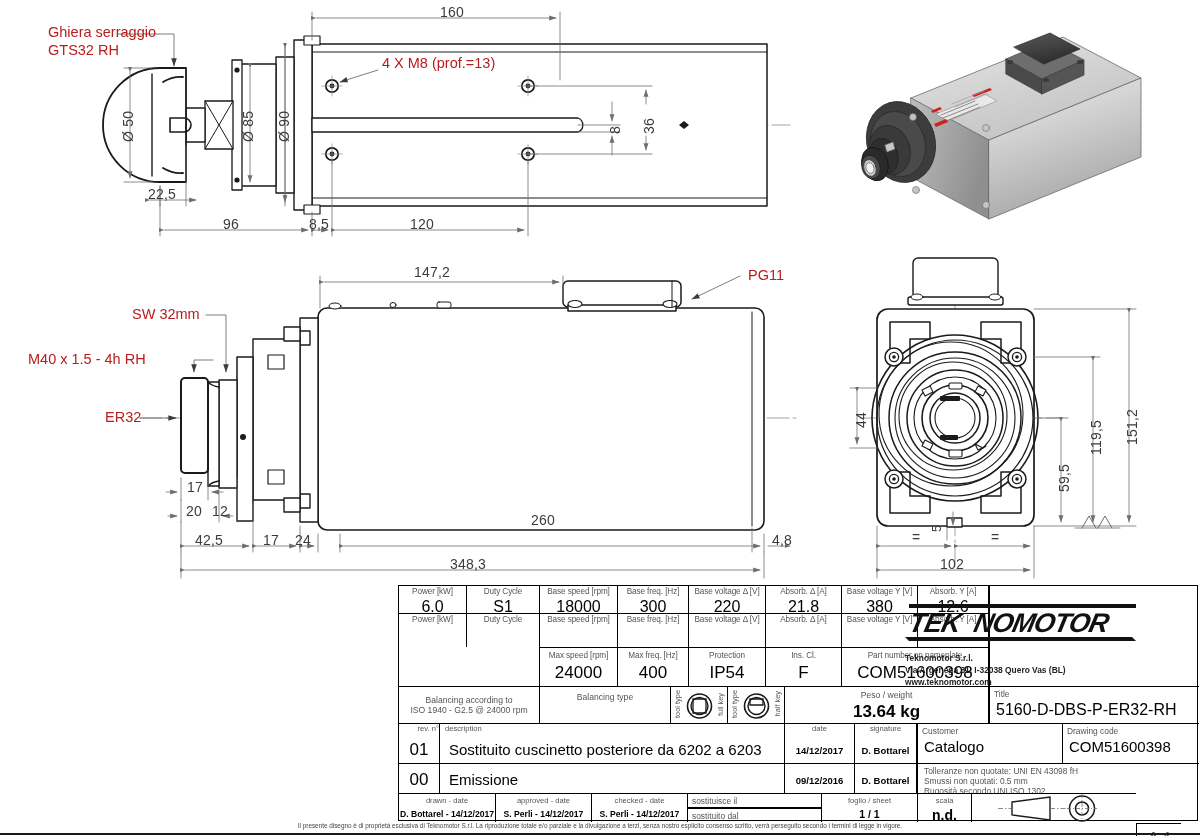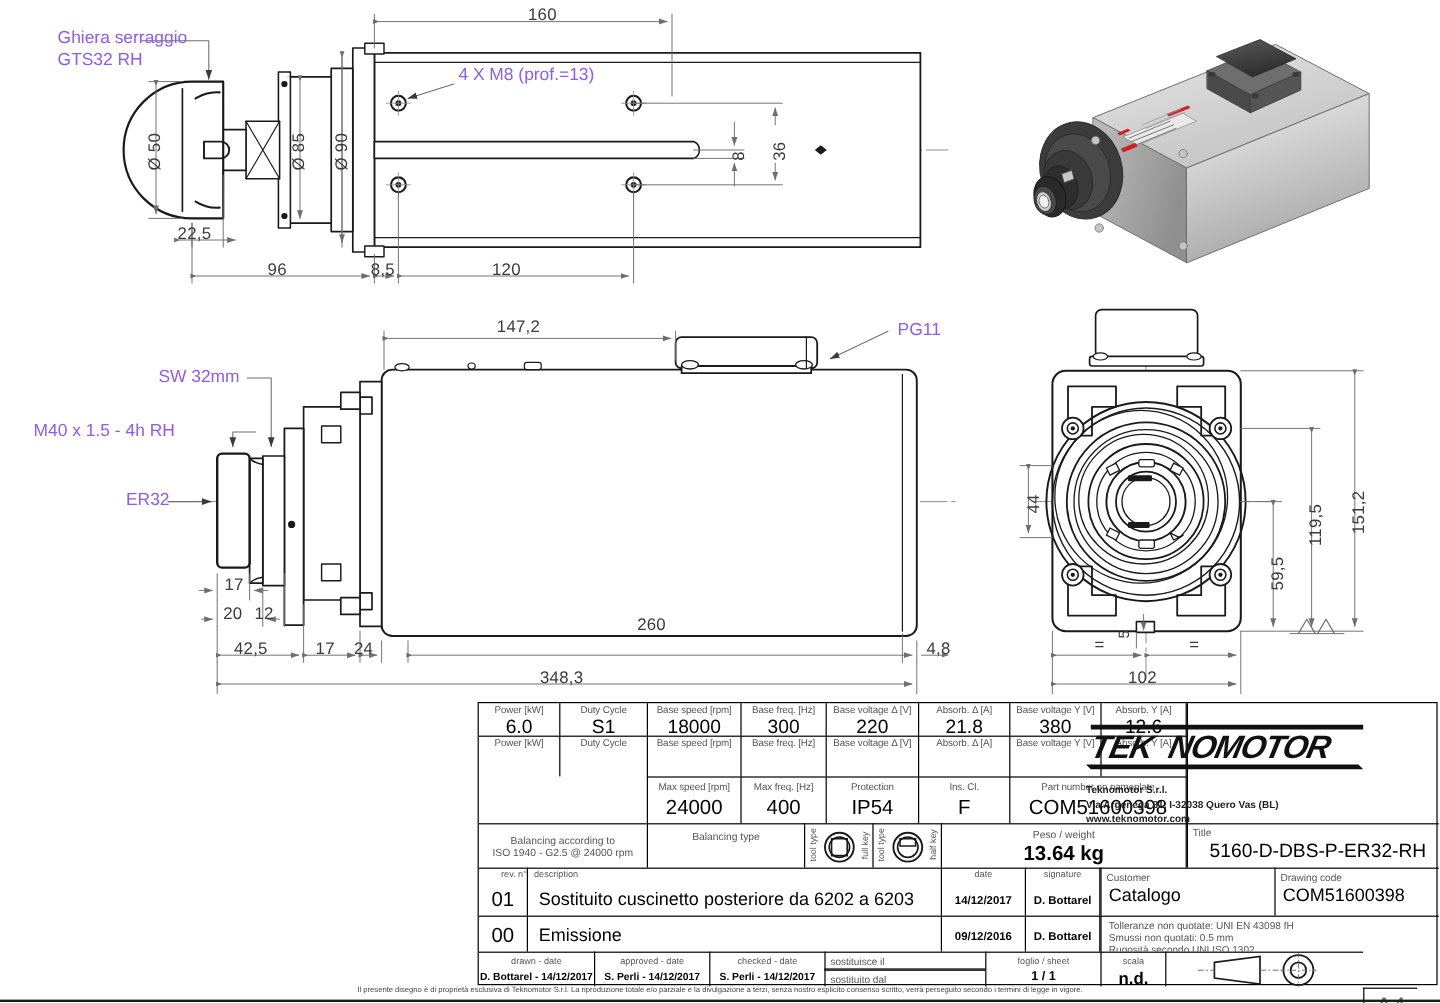--- a/index.html
+++ b/index.html
@@ -5,21 +5,21 @@
   html,body{margin:0;padding:0;background:#fff;}
   body{width:1200px;height:836px;position:relative;overflow:hidden;
        font-family:"Liberation Sans",sans-serif;color:#000;}
   #sheet{position:absolute;inset:0;width:1200px;height:836px;}
 
   
   .dim{position:absolute;font-size:14px;color:#3b3b3b;white-space:nowrap;
        font-family:"Liberation Sans",sans-serif;letter-spacing:.2px;}
   .dim.sm{font-size:12.5px;}
   .dim.vert{transform-origin:0 0;}
-  .note{position:absolute;font-size:14.5px;color:#8b5cf6;white-space:nowrap;line-height:1.25;}
+  .note{position:absolute;font-size:14.5px;color:#b91c1c;white-space:nowrap;line-height:1.25;}
 
   
   #tb{position:absolute;left:398px;top:585px;width:800px;height:236px;
       border:1.6px solid #000;box-sizing:border-box;background:#fff;}
   .cell{position:absolute;box-sizing:border-box;overflow:hidden;}
   .bl{border-left:1.1px solid #000;}
   .bt{border-top:1.1px solid #000;}
   .bb{border-bottom:1.1px solid #000;}
   .br{border-right:1.1px solid #000;}
   .hdr{font-size:8.2px;color:#555;text-align:center;line-height:1.15;
@@ -618,21 +618,21 @@
       <path d="M22 12 L35 12 L35 18 L22 18 Z" fill="none" stroke="#1a1a1a" stroke-width="1.3"></path>
     </svg>
   </div>
   <div class="cell bt bl br" style="left:385px;top:100px;width:205px;height:37px;">
     <div class="hdr2" style="padding-top:3px;">Peso / weight</div>
     <div class="val lg valb" style="margin-top:3px;">13.64 kg</div>
   </div>
 
   <div class="cell bt bl" style="left:590px;top:100px;width:210px;height:37px;">
     <div class="lbl-l" style="padding-top:2px;">Title</div>
-    <div style="font-size:16px;padding-left:18px;margin-top:2px;">5160-D-DBS-P-ER32-RH</div>
+    <div style="font-size:16px;padding-left:6px;margin-top:2px;">5160-D-DBS-P-ER32-RH</div>
   </div>
 
   <div class="cell bt" style="left:0;top:137px;width:40px;height:12px;">
     <div class="tiny" style="text-align:right;">rev. n°</div>
   </div>
   <div class="cell bt bl" style="left:40px;top:137px;width:345px;height:12px;">
     <div class="tiny" style="padding-left:5px;">description</div>
   </div>
   <div class="cell bt bl" style="left:385px;top:137px;width:70px;height:12px;">
     <div class="tiny" style="text-align:center;">date</div>

